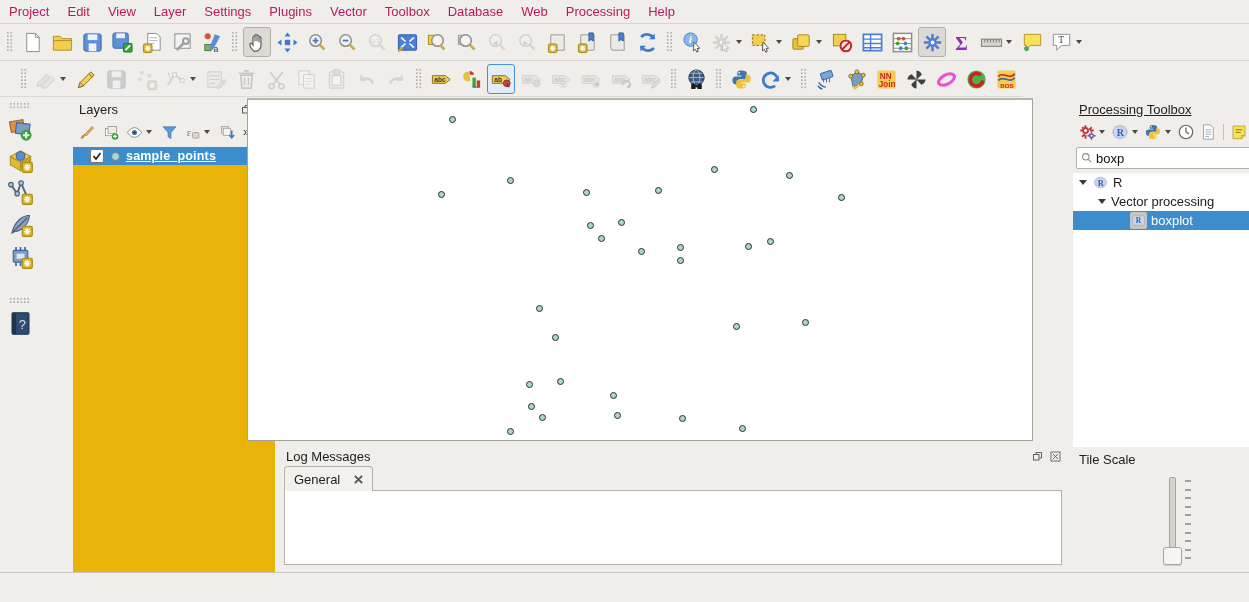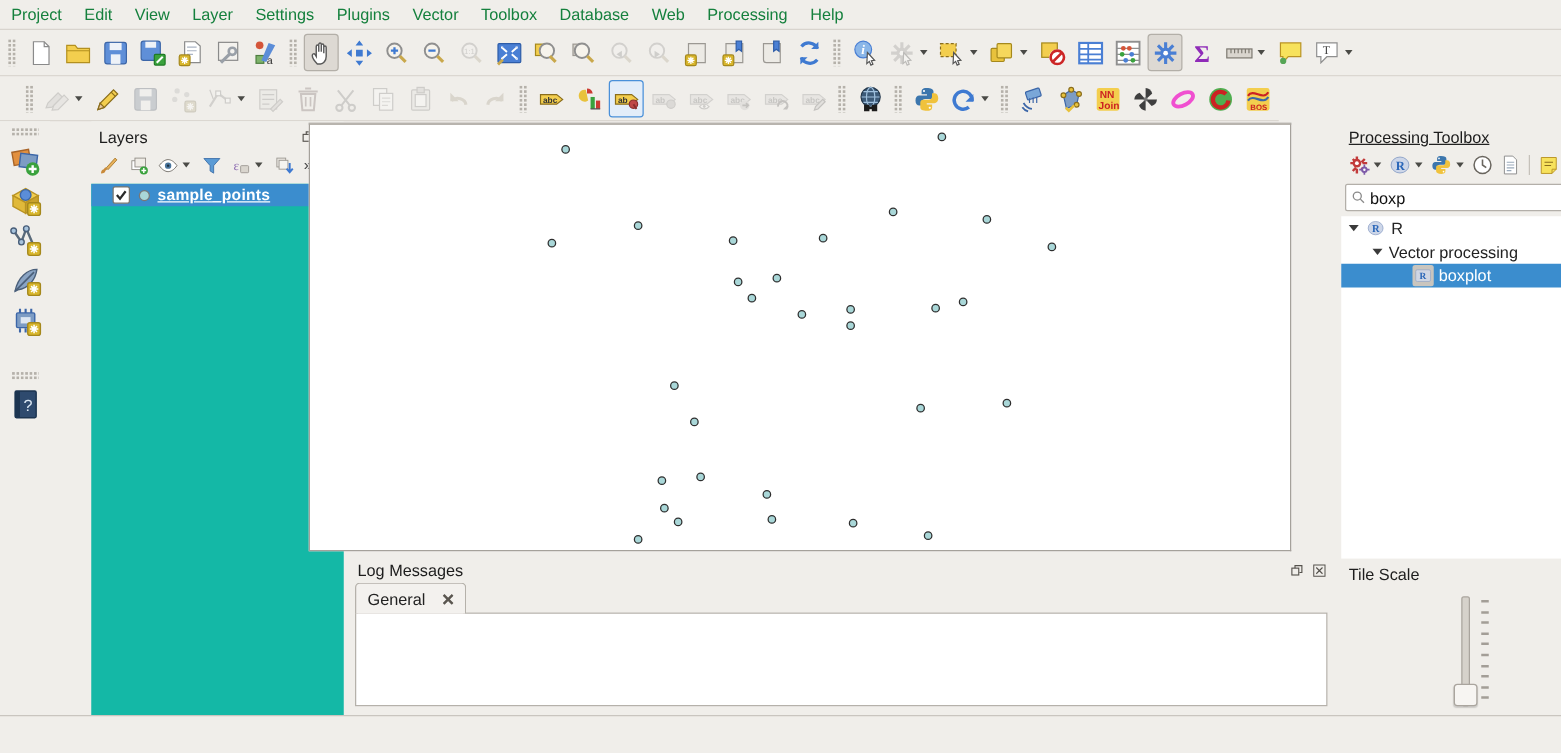--- a/index.html
+++ b/index.html
@@ -2,21 +2,21 @@
 <html><head>
 <meta charset="utf-8">
 <style>
   html,body{margin:0;padding:0;}
   body{width:1249px;height:602px;position:relative;overflow:hidden;
        background:#f0eeea;font-family:"Liberation Sans",sans-serif;color:#222;
        -webkit-font-smoothing:antialiased;}
   
   #menubar{position:absolute;left:0;top:0;width:1249px;height:23px;
            display:flex;align-items:center;background:#f0eeea;border-bottom:1px solid #d8d4ce;font-size:13px;}
-  .menu-item{padding:2px 9px;cursor:default;color:#15803d;}
+  .menu-item{padding:2px 9px;cursor:default;color:#be185d;}
   
   #toolbar1{position:absolute;left:0;top:24px;width:1249px;height:37px;display:flex;align-items:center;
             background:#f0eeea;border-bottom:1px solid #dbd7d1;padding-left:2px;box-sizing:border-box;}
   #toolbar2{position:absolute;left:0;top:62px;width:1023px;height:35px;display:flex;align-items:center;
             background:#f0eeea;border-bottom:1px solid #dbd7d1;padding-left:16px;box-sizing:border-box;}
   .tb-btn{height:30px;min-width:28px;padding:0 1px;margin:0 1px;border:1px solid transparent;border-radius:3px;
           display:flex;align-items:center;justify-content:center;box-sizing:border-box;}
   .tb-btn.active{background:#ddd9d3;border-color:#b3afa8;}
   .tb-btn.checked{background:#e3edf9;border-color:#4a90d9;}
   .tb-btn.disabled svg{opacity:.33;filter:grayscale(75%);}
@@ -33,21 +33,21 @@
   
   .panel{position:absolute;background:#f0eeea;margin-left:33px;}
   .panel-title{height:20px;display:flex;align-items:center;font-size:13px;color:#1d1d1d;padding:2px 4px 0 6px;}
   .panel-title .spacer{flex:1;}
   .win-btn{width:14px;height:14px;margin-left:4px;display:flex;align-items:center;justify-content:center;}
   
   #layers-panel{left:40px;top:97px;width:202px;height:475px;}
   #layers-toolbar{display:flex;align-items:center;height:26px;padding:0 2px;}
   #layers-toolbar .tb-btn{height:24px;min-width:22px;}
   #layers-overflow{font-size:12px;color:#444;margin-left:4px;}
-  #layers-tree{position:absolute;left:0;top:50px;right:0;bottom:0;background:#14b8a6;overflow:hidden;}
+  #layers-tree{position:absolute;left:0;top:50px;right:0;bottom:0;background:#eab308;overflow:hidden;}
   .layer-row{height:18px;display:flex;align-items:center;font-size:12.5px;padding-left:17px;}
   .layer-row.selected{background:#3b8dce;color:#fff;}
   .layer-check{width:12px;height:12px;background:#fff;border:1px solid #7b776f;border-radius:2px;
                display:flex;align-items:center;justify-content:center;}
   .layer-marker{width:7px;height:7px;border-radius:50%;background:#a9d7d8;border:1px solid #777;margin:0 6px 0 7px;}
   .layer-label{font-weight:bold;text-decoration:underline;letter-spacing:.2px;}
   
   #map-canvas{position:absolute;left:247px;top:98px;width:784px;height:340px;background:#fff;
               border:1px solid #a5a19b;border-top:2px solid #b8b4ae;}
   .pt{position:absolute;width:7px;height:7px;border-radius:50%;background:#a9d7d8;border:1.2px solid #2e2e2e;box-sizing:border-box;}

